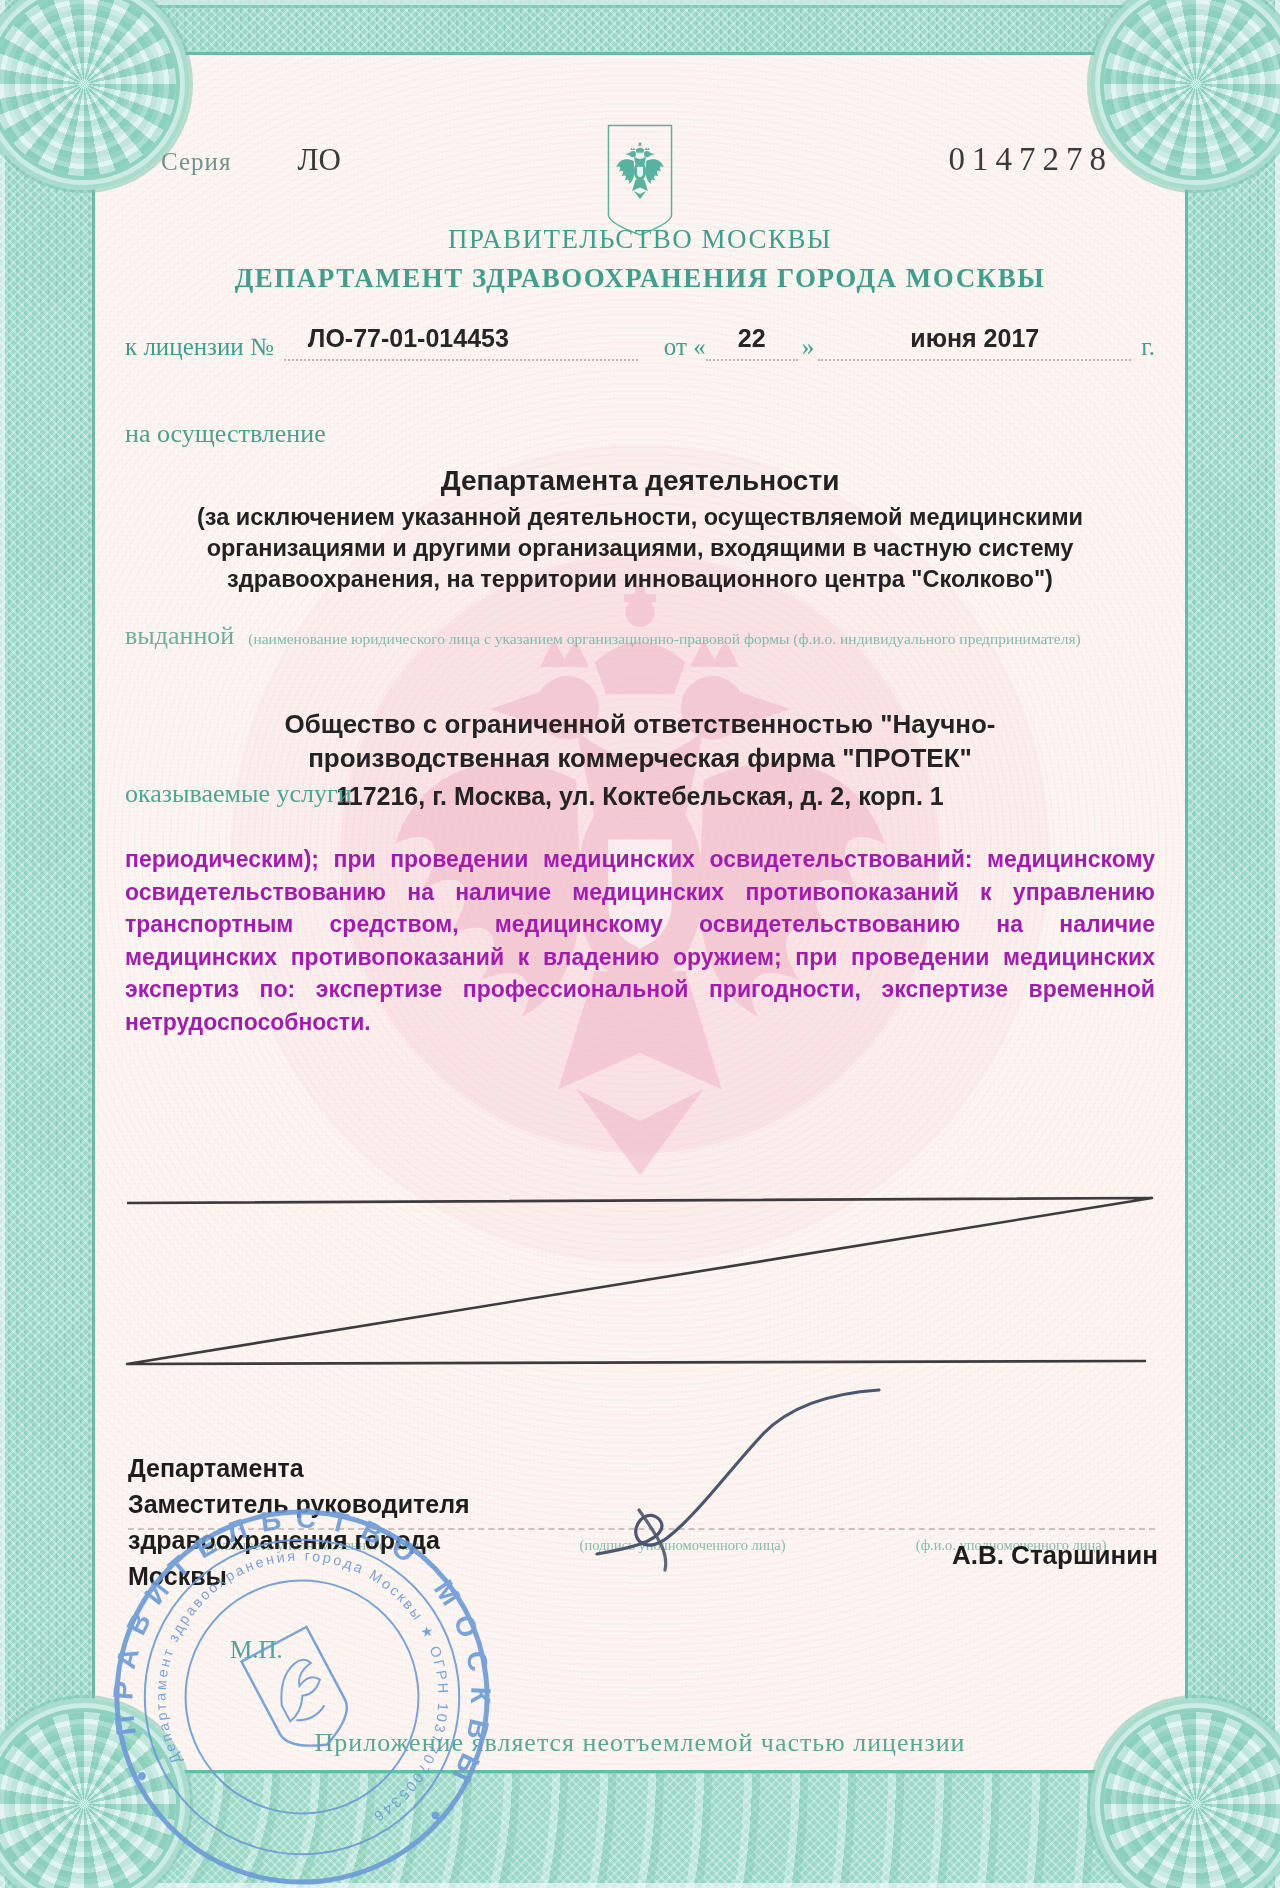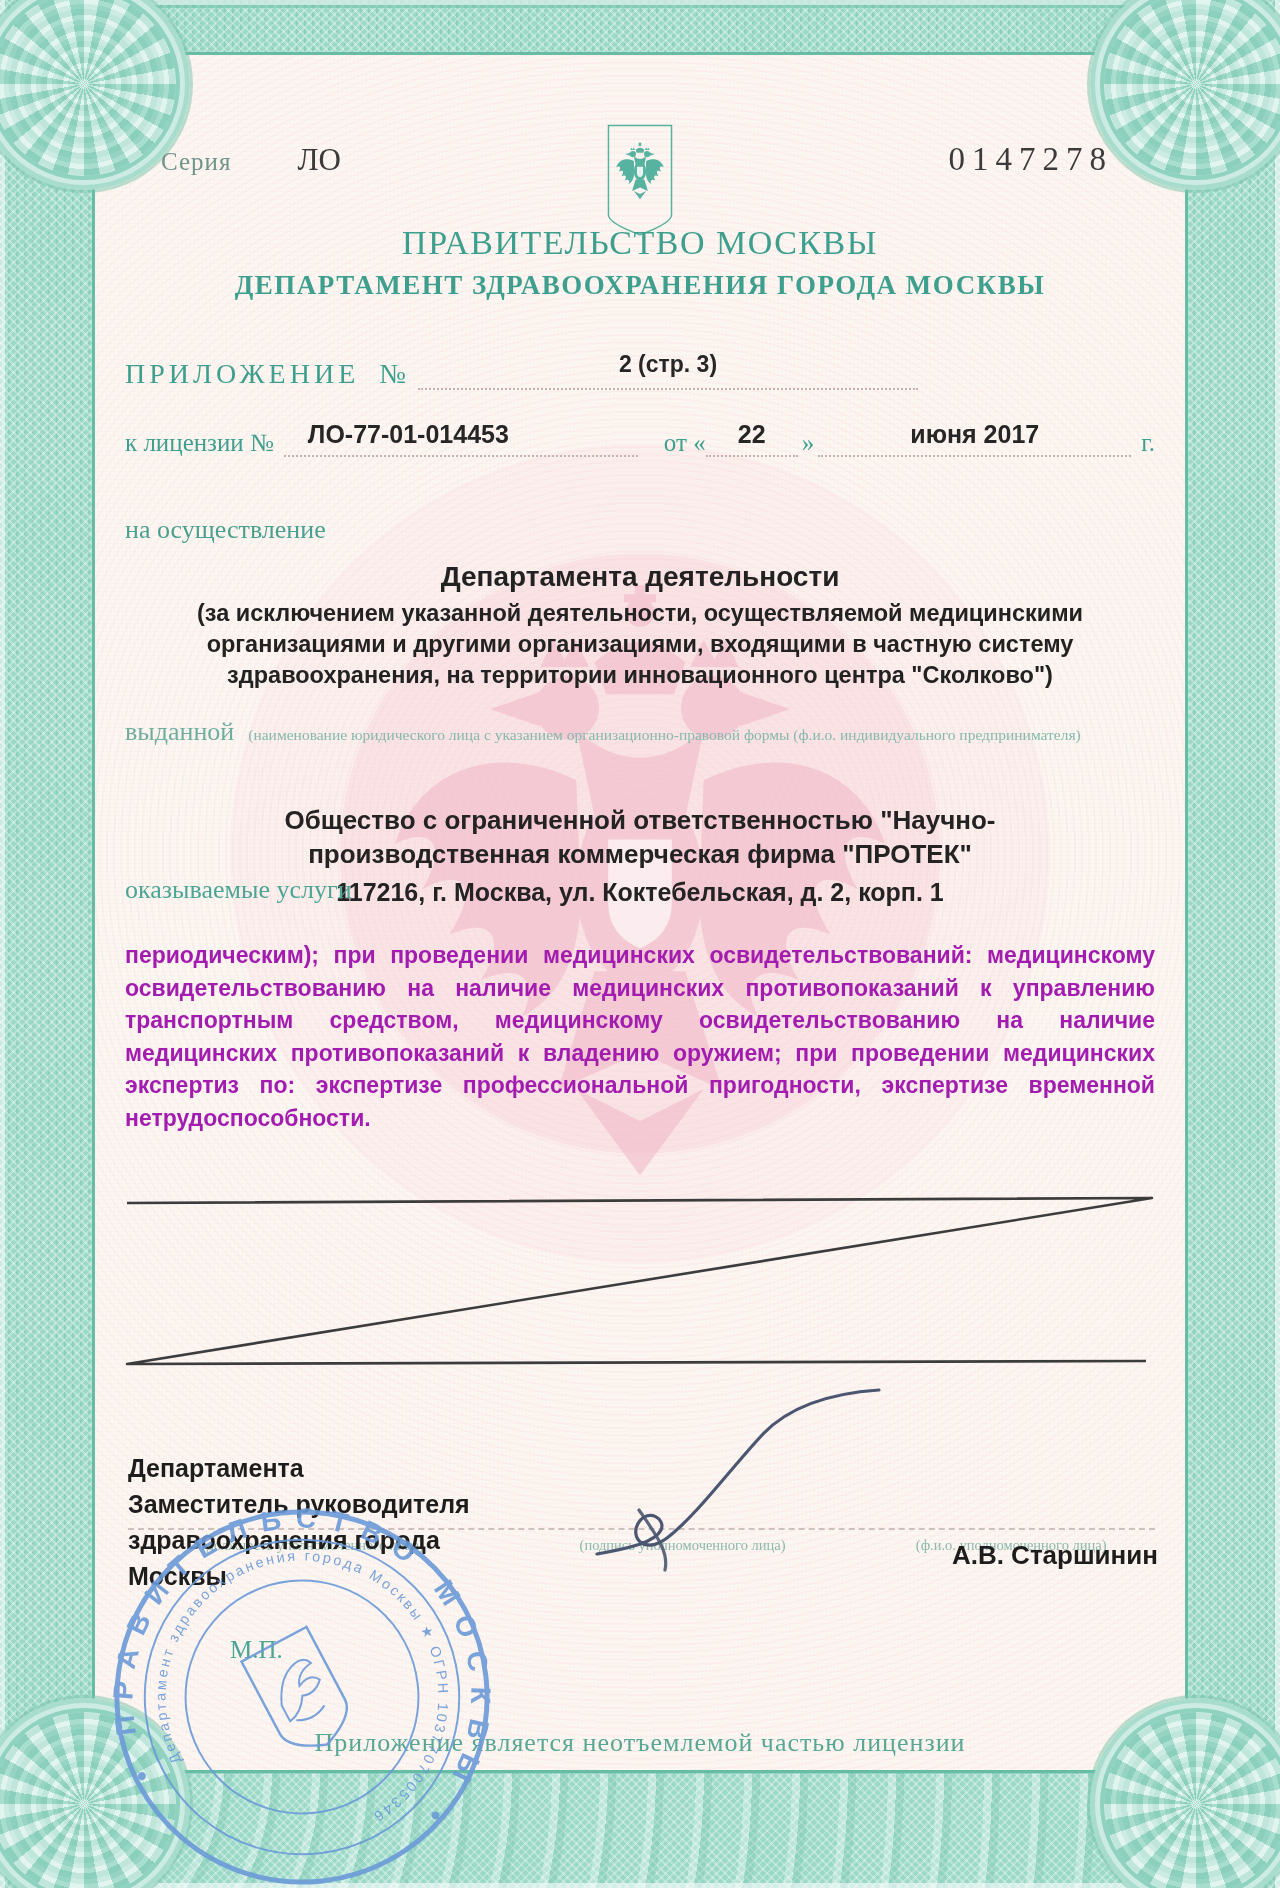--- a/index.html
+++ b/index.html
@@ -51,21 +51,21 @@
   .paper-frame{position:absolute;inset:52px 92px 114px 92px;border:1px solid rgba(120,180,165,.35);z-index:2;pointer-events:none;}
 
   
   .content{position:absolute;inset:55px 95px 118px 95px;padding:0 30px;z-index:4;}
   .sans{font-family:"Liberation Sans",sans-serif;}
   .row-serial{display:flex;align-items:baseline;margin-top:86px;}
   .series-label{font-size:25px;color:#6f948c;margin-left:36px;letter-spacing:1px;}
   .series-value{font-size:31px;color:#3a3a3a;margin-left:66px;}
   .serial-number{margin-left:auto;margin-right:42px;font-size:33px;letter-spacing:7px;color:#3b3b3b;}
   .emblem{position:absolute;left:50%;top:106px;transform:translateX(-50%);width:88px;height:158px;color:#58b2a0;z-index:4;}
-  .gov{margin-top:46px;text-align:center;font-size:34px;letter-spacing:1.5px;color:#3f9f8e;}
+  .gov{margin-top:46px;text-align:center;font-size:27px;letter-spacing:1.5px;color:#3f9f8e;}
   .dept{margin-top:8px;text-align:center;font-size:27px;font-weight:bold;letter-spacing:1.5px;color:#3f9f8e;}
 
   .appendix-row{display:flex;align-items:flex-end;margin-top:50px;}
   .app-label{font-size:28px;letter-spacing:4px;color:#3f9f8e;}
   .app-no{font-size:28px;color:#3f9f8e;margin-left:20px;}
   .fill-line{border-bottom:2px dotted #c2b4ae;text-align:center;}
   .app-line{flex:0 0 500px;margin-left:12px;padding-bottom:10px;font-size:23px;}
   .bold-val{font-family:"Liberation Sans",sans-serif;font-weight:bold;color:#262626;}
 
   .license-row{display:flex;align-items:flex-end;margin-top:30px;font-size:25px;color:#3f9f8e;}
@@ -161,25 +161,20 @@
 
     <div class="row-serial">
       <span class="series-label">Серия</span>
       <span class="series-value">ЛО</span>
       <span class="serial-number">0147278</span>
     </div>
 
     <div class="gov">ПРАВИТЕЛЬСТВО МОСКВЫ</div>
     <div class="dept">ДЕПАРТАМЕНТ ЗДРАВООХРАНЕНИЯ ГОРОДА МОСКВЫ</div>
 
-    <div class="appendix-row">
-      <span class="app-label">ПРИЛОЖЕНИЕ</span>
-      <span class="app-no">№</span>
-      <span class="fill-line app-line"><span class="bold-val">2 (стр. 3)</span></span>
-    </div>
 
     <div class="license-row">
       <span class="lic-label">к лицензии №</span>
       <span class="fill-line lic-line"><span class="bold-val">ЛО-77-01-014453</span></span>
       <span class="lic-from">от «</span>
       <span class="fill-line day-line"><span class="bold-val">22</span></span>
       <span class="quote-close">»</span>
       <span class="fill-line month-line"><span class="bold-val">июня 2017</span></span>
       <span class="year-suffix">г.</span>
     </div>

